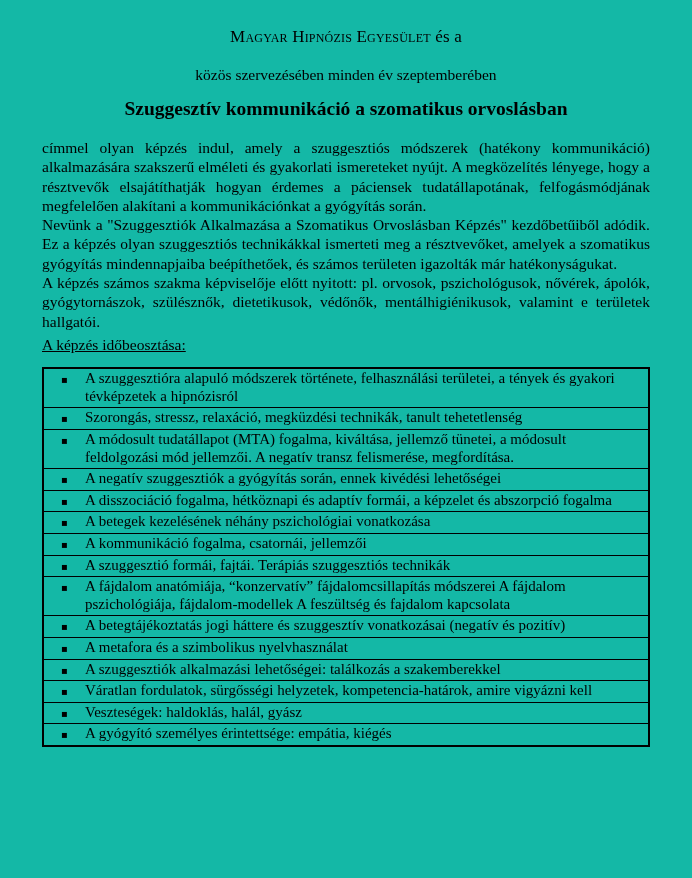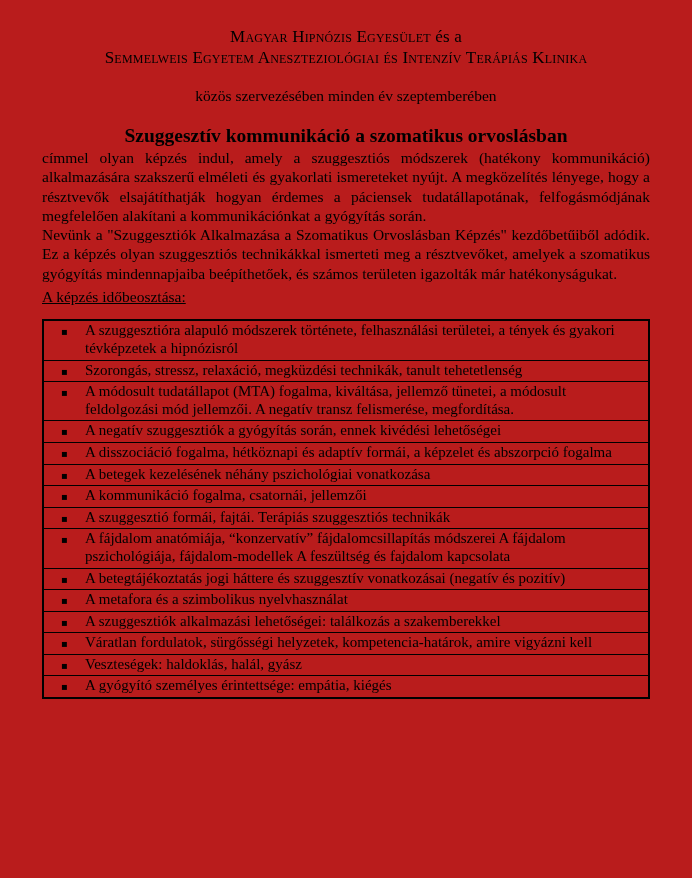--- a/index.html
+++ b/index.html
@@ -7,23 +7,23 @@
   body { width: 692px; font-family: "Liberation Serif", "DejaVu Serif", serif; color: #000000; }
   .page {
     width: 692px; height: 878px; overflow: hidden;
     background: #ffffff;
     padding: 26px 42px 10px 42px;
   }
   .header { text-align: center; }
   .org-line { font-size: 17px; line-height: 21px; letter-spacing: 0.2px; }
   .sc { font-variant: small-caps; }
   .subtitle { font-size: 15.5px; line-height: 19px; margin-top: 18px; }
-  .doc-title { font-size: 19.5px; font-weight: 700; line-height: 24px; margin-top: 19px; }
+  .doc-title { font-size: 19.5px; font-weight: 700; line-height: 24px; margin-top: 13px; }
 
-  .intro-block { }
+  .intro-block { margin-top: 17px; }
   .para { text-align: justify; font-size: 15.5px; line-height: 19.3px; }
   .b { font-weight: 400; }
 
   .section-heading {
     margin-top: 4px; font-size: 15.5px; line-height: 19.3px;
     text-decoration: underline; font-weight: 400;
   }
   .schedule-text { text-align: justify; font-size: 15.5px; line-height: 19.3px; }
 
   .topics-table {
@@ -35,32 +35,32 @@
   .bullet-cell {
     width: 42px; padding: 2px 0 0 17px;
     font-size: 10px; line-height: 17.5px;
     font-family: "DejaVu Sans", sans-serif;
   }
   .text-cell { padding: 1px 11px 2px 0; font-size: 15px; line-height: 17.6px; }
 </style>
 </head>
 <body style="color: rgb(0, 0, 0);">
 
-<div class="page" style="background: #b91c1c;">
+<div class="page" style="background: #14b8a6;">
 
   <div class="header">
     <div class="org-line"><span class="sc">Magyar Hipnózis Egyesület</span><span> és a</span></div>
-    <div class="org-line"><span class="sc">Semmelweis Egyetem Aneszteziológiai és Intenzív Terápiás Klinika</span></div>
     <div class="subtitle">közös szervezésében minden év szeptemberében</div>
     <div class="doc-title">Szuggesztív kommunikáció a szomatikus orvoslásban</div>
   </div>
 
   <div class="intro-block">
       <p class="para"><span>címmel olyan képzés indul, amely a szuggesztiós módszerek (hatékony kommunikáció) alkalmazására szakszerű elméleti és gyakorlati ismereteket nyújt. A megközelítés lényege, hogy a résztvevők elsajátíthatják hogyan érdemes a páciensek tudatállapotának, felfogásmódjának megfelelően alakítani a kommunikációnkat a gyógyítás során.</span></p>
       <p class="para"><span class="b">Nevünk</span><span> a "Szuggesztiók Alkalmazása a Szomatikus Orvoslásban Képzés" kezdőbetűiből adódik. Ez a képzés olyan szuggesztiós technikákkal ismerteti meg a résztvevőket, amelyek a szomatikus gyógyítás mindennapjaiba beépíthetőek, és számos területen igazolták már hatékonyságukat.</span></p>
+      <p class="para"><span>A képzés </span><span class="b">számos szakma</span><span> képviselője előtt nyitott: pl. orvosok, pszichológusok, nővérek, ápolók, gyógytornászok, szülésznők, dietetikusok, védőnők, mentálhigiénikusok, valamint e területek hallgatói.</span></p>
     </div>
 
   <div class="section-heading">A képzés időbeosztása:</div>
 
 
   <table class="topics-table">
     <tbody>
         <tr>
           <td class="bullet-cell">▪</td>
           <td class="text-cell"><span class="b">A szuggesztióra alapuló módszerek</span><span> története, felhasználási területei, a tények és gyakori tévképzetek a hipnózisról</span></td>

